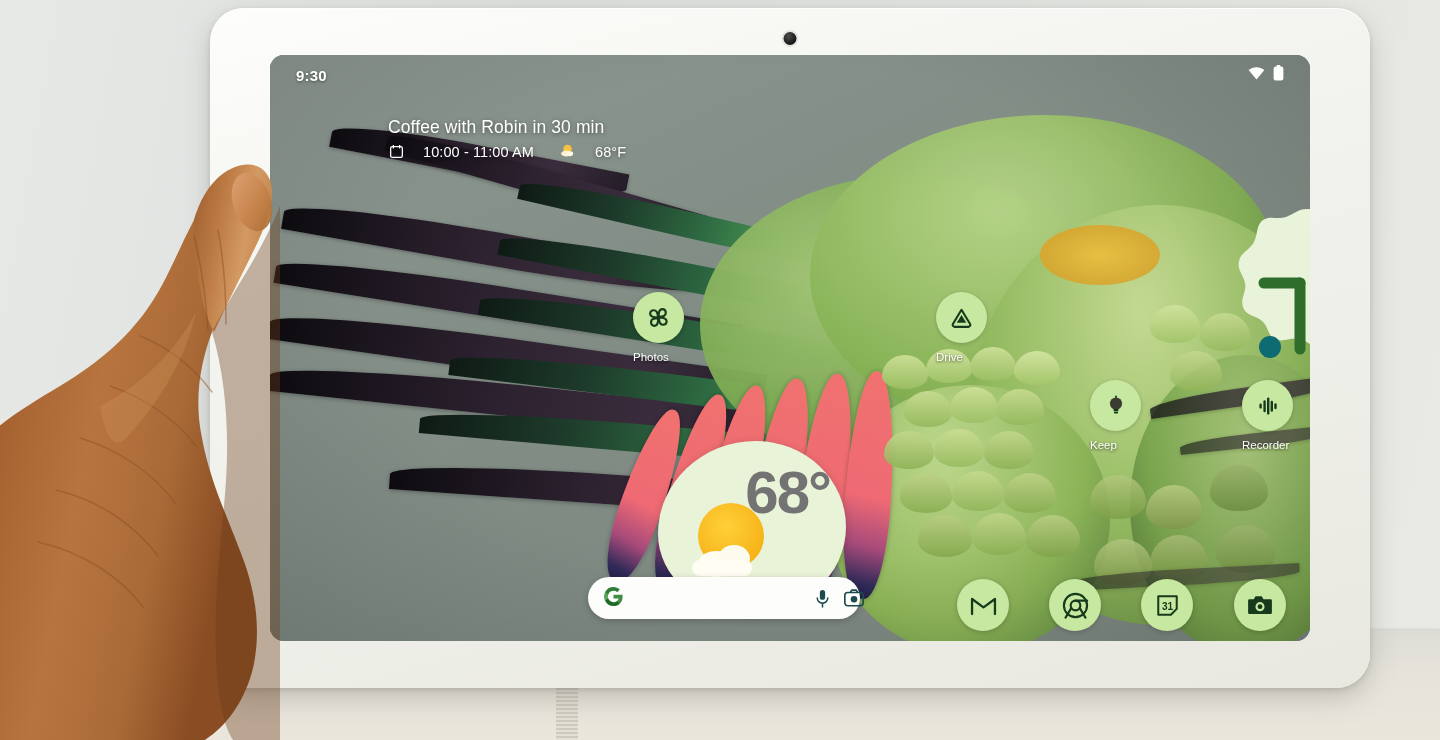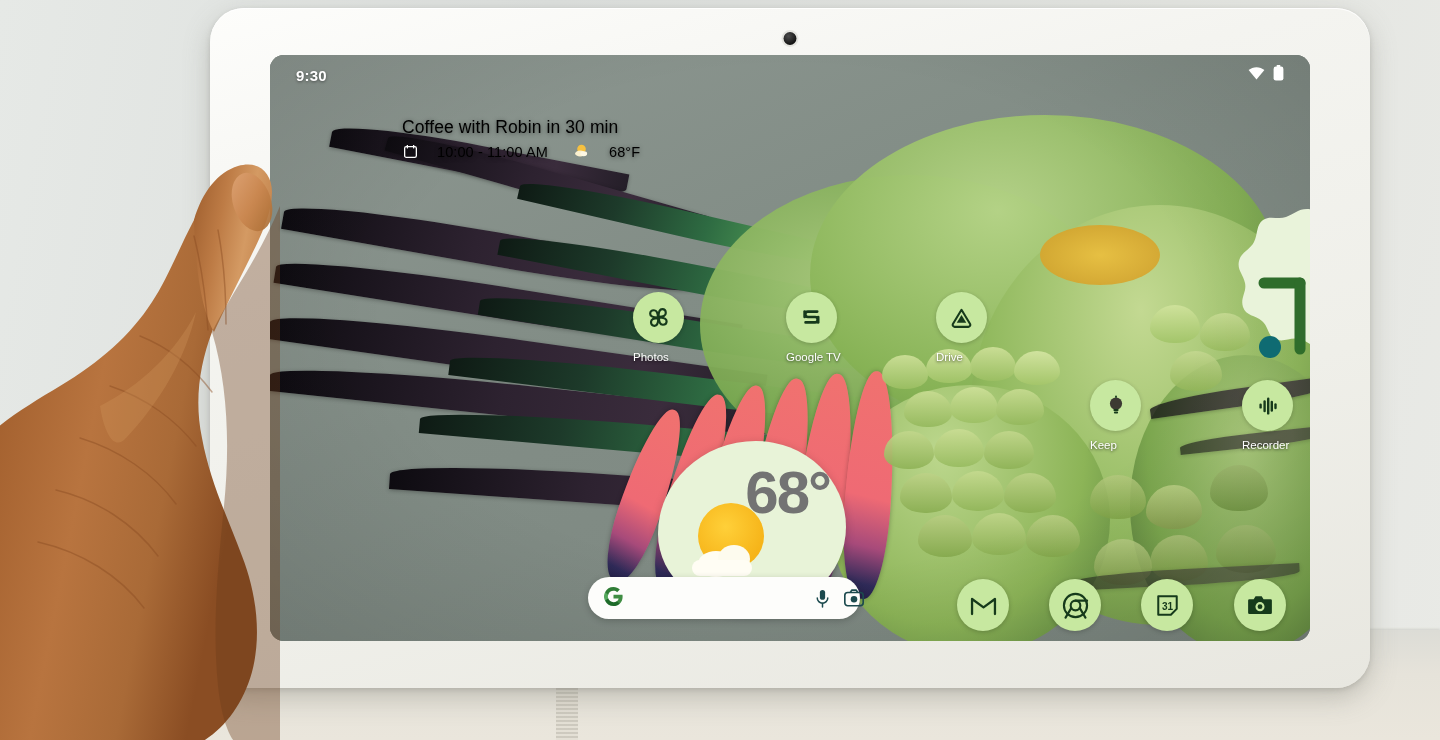--- a/index.html
+++ b/index.html
@@ -96,22 +96,22 @@
     position:absolute; left:0; top:0; width:100%; height:40px;
     display:flex; align-items:center; justify-content:space-between;
     padding:0 26px; color:#fff; z-index:30;
     text-shadow:0 1px 3px rgba(0,0,0,.45);
   }
   #clock-text{ font-size:15px; font-weight:700; letter-spacing:.2px; }
   .sb-right{ display:flex; align-items:center; gap:8px; }
 
   
   #glance{
-    position:absolute; left:132px; top:62px; width:560px; z-index:26;
-    color:#000000; text-shadow:0 1px 4px rgba(0,0,0,.5);
+    position:absolute; left:118px; top:62px; width:560px; z-index:26;
+    color:#ffffff; text-shadow:0 1px 4px rgba(0,0,0,.5);
   }
   #glance-title{ font-size:17.5px; font-weight:400; letter-spacing:.1px; }
   #glance-sub{
     margin-top:5px; display:flex; align-items:center; gap:20px;
     font-size:14.5px; font-weight:500; letter-spacing:.1px; padding-left:2px;
   }
   .cal-glyph{ display:inline-block; width:13px; height:13px; position:relative; }
   .sun-emoji{ font-size:14px; line-height:1; margin-left:6px; }
 
   
@@ -328,32 +328,20 @@
               <path d="M13 12.4c0-4.6 1.1-7.4 3.6-7.4 2.1 0 3.4 1.6 3.4 3.6 0 2.7-2.6 3.9-7 3.8z"></path>
               <path d="M13.4 13c4.6 0 7.4 1.1 7.4 3.6 0 2.1-1.6 3.4-3.6 3.4-2.7 0-3.9-2.6-3.8-7z"></path>
               <path d="M12.8 13.6c0 4.6-1.1 7.4-3.6 7.4-2.1 0-3.4-1.6-3.4-3.6 0-2.7 2.6-3.9 7-3.8z"></path>
               <path d="M12.4 13c-4.6 0-7.4-1.1-7.4-3.6 0-2.1 1.6-3.4 3.6-3.4 2.7 0 3.9 2.6 3.8 7z"></path>
             </g>
           </svg>
         </div>
         <div class="app-label">Photos</div>
       </div>
 
-      <div class="app" style="left:516px; top:237px;">
-        <div class="app-circle">
-          <svg width="27" height="27" viewBox="0 0 26 26">
-            <g fill="none" stroke="#163a1b" stroke-width="2.6" stroke-linecap="round">
-              <path d="M18.5 7.3H9.6a2.6 2.6 0 0 0 0 5.2h6.8a2.6 2.6 0 0 1 0 5.2H7.3"></path>
-              <path d="M6.4 7.3v5.2"></path>
-              <path d="M19.4 12.5v5.2"></path>
-            </g>
-          </svg>
-        </div>
-        <div class="app-label">Google TV</div>
-      </div>
 
       <div class="app" style="left:666px; top:237px;">
         <div class="app-circle">
           <svg width="27" height="27" viewBox="0 0 26 26">
             <path d="M13 5.6 21.3 19.2a1.9 1.9 0 0 1-1.6 2.8H6.3a1.9 1.9 0 0 1-1.6-2.8z" fill="none" stroke="#163a1b" stroke-width="2" stroke-linejoin="round"></path>
             <path d="M13 10.6 17.6 18H8.4z" fill="#163a1b"></path>
           </svg>
         </div>
         <div class="app-label">Drive</div>
       </div>

